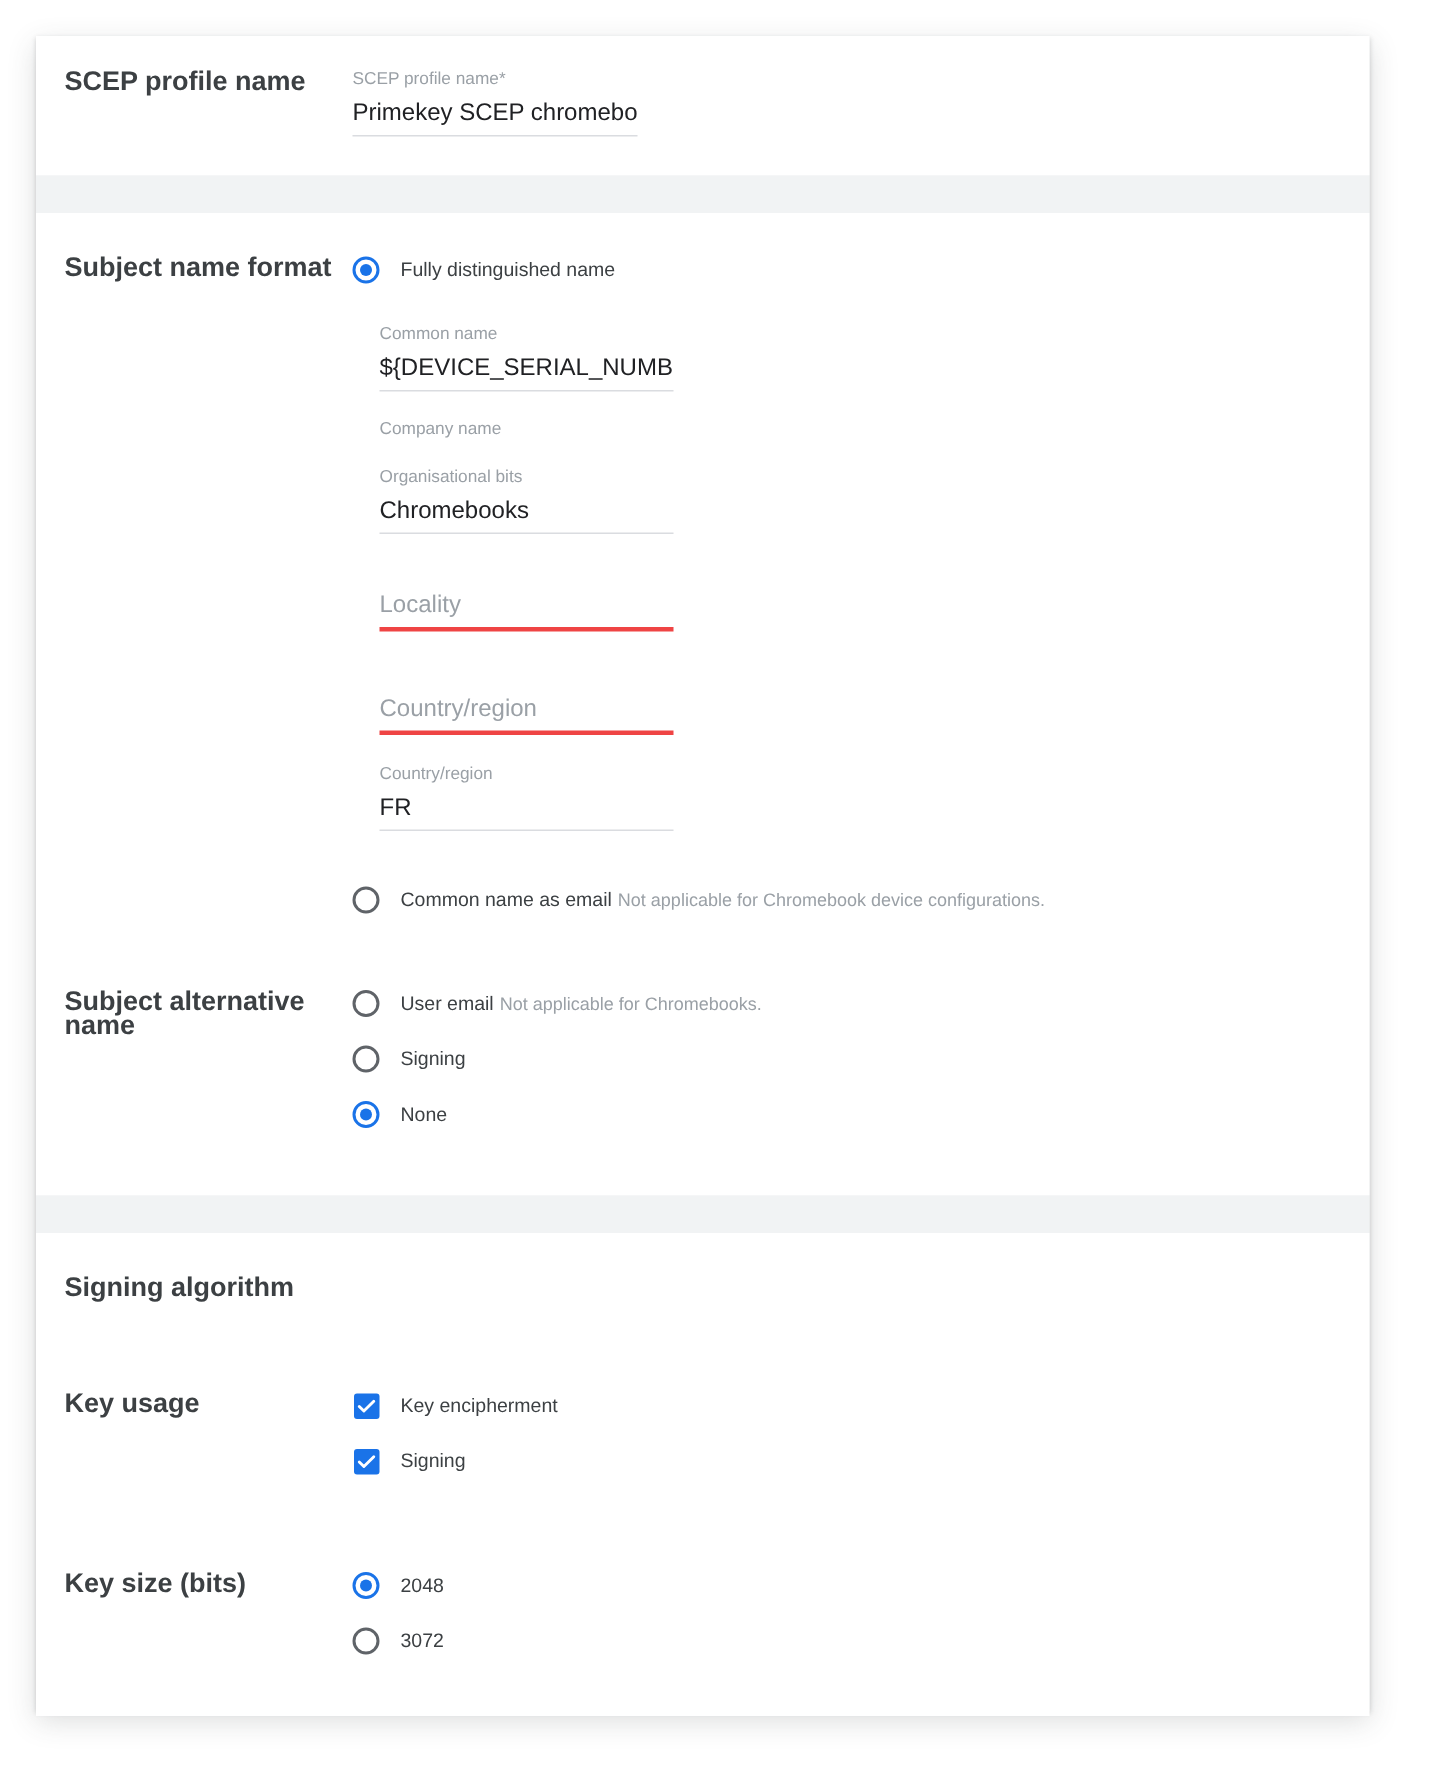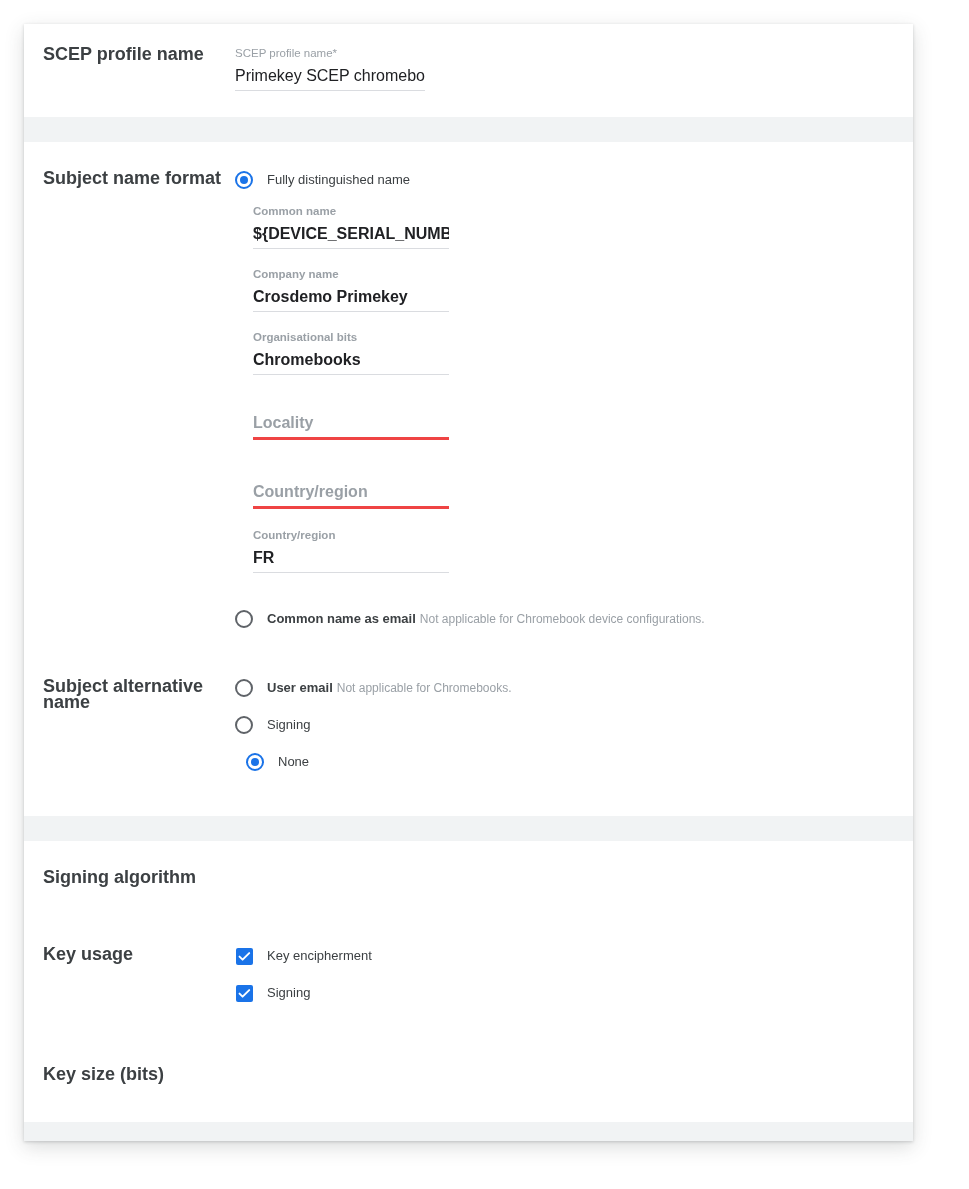--- a/index.html
+++ b/index.html
@@ -118,21 +118,21 @@
     border-radius: 50%;
     background: #1a73e8;
   }
   .opt-text {
     margin-left: 14px;
     font-size: 13px;
     color: #3c4043;
     line-height: 18px;
     white-space: nowrap;
   }
-  .opt-text .strong { font-weight: bold; }
+  .opt-text .strong { font-weight: normal; }
   .opt-hint {
     color: #9aa0a6;
     font-weight: normal;
     margin-left: 4px;
     font-size: 12px;
   }
 
   
   .cbrow {
     display: flex;
@@ -186,30 +186,29 @@
 
       <div class="row">
         <div class="row-label">Subject name format</div>
         <div class="row-control">
 
           <div class="opt" style="margin-left:3px;">
             <span class="radio checked"></span>
             <span class="opt-text">Fully distinguished name</span>
           </div>
 
-          <div style="margin-left:21px; margin-top:14px;font-weight:bold;">
+          <div style="margin-left:21px; margin-top:26px;">
 
             <div class="field">
               <div class="field-label">Common name</div>
               <div class="field-value">${DEVICE_SERIAL_NUMBER}</div>
             </div>
 
             <div class="field" style="margin-top:18px;">
               <div class="field-label">Company name</div>
-              <div class="field-value">Crosdemo Primekey</div>
             </div>
 
             <div class="field" style="margin-top:18px;">
               <div class="field-label">Organisational bits</div>
               <div class="field-value">Chromebooks</div>
             </div>
 
             <div class="field" style="margin-top:37px;">
               <div class="field-placeholder">Locality</div>
             </div>
@@ -244,21 +243,21 @@
             <span class="opt-text">
               <span class="strong">User email</span><span class="opt-hint">Not applicable for Chromebooks.</span>
             </span>
           </div>
 
           <div class="opt" style="margin-left:3px; margin-top:17px;">
             <span class="radio"></span>
             <span class="opt-text">Signing</span>
           </div>
 
-          <div class="opt" style="margin-left:14px; margin-top:17px;">
+          <div class="opt" style="margin-left:3px; margin-top:17px;">
             <span class="radio checked"></span>
             <span class="opt-text">None</span>
           </div>
 
         </div>
       </div>
 
     </div>
 
     <div class="card-gap"></div>
@@ -289,18 +288,31 @@
               </svg>
             </span>
             <span class="cb-text">Signing</span>
           </div>
 
         </div>
       </div>
 
       <div class="row" style="margin-top:63px;">
         <div class="row-label">Key size (bits)</div>
+        <div class="row-control">
+
+          <div class="opt" style="margin-left:3px;">
+            <span class="radio checked"></span>
+            <span class="opt-text">2048</span>
+          </div>
+
+          <div class="opt" style="margin-left:3px; margin-top:17px;">
+            <span class="radio"></span>
+            <span class="opt-text">3072</span>
+          </div>
+
+        </div>
       </div>
 
     </div>
 
   </div>
 </div>
 
 </body></html>

